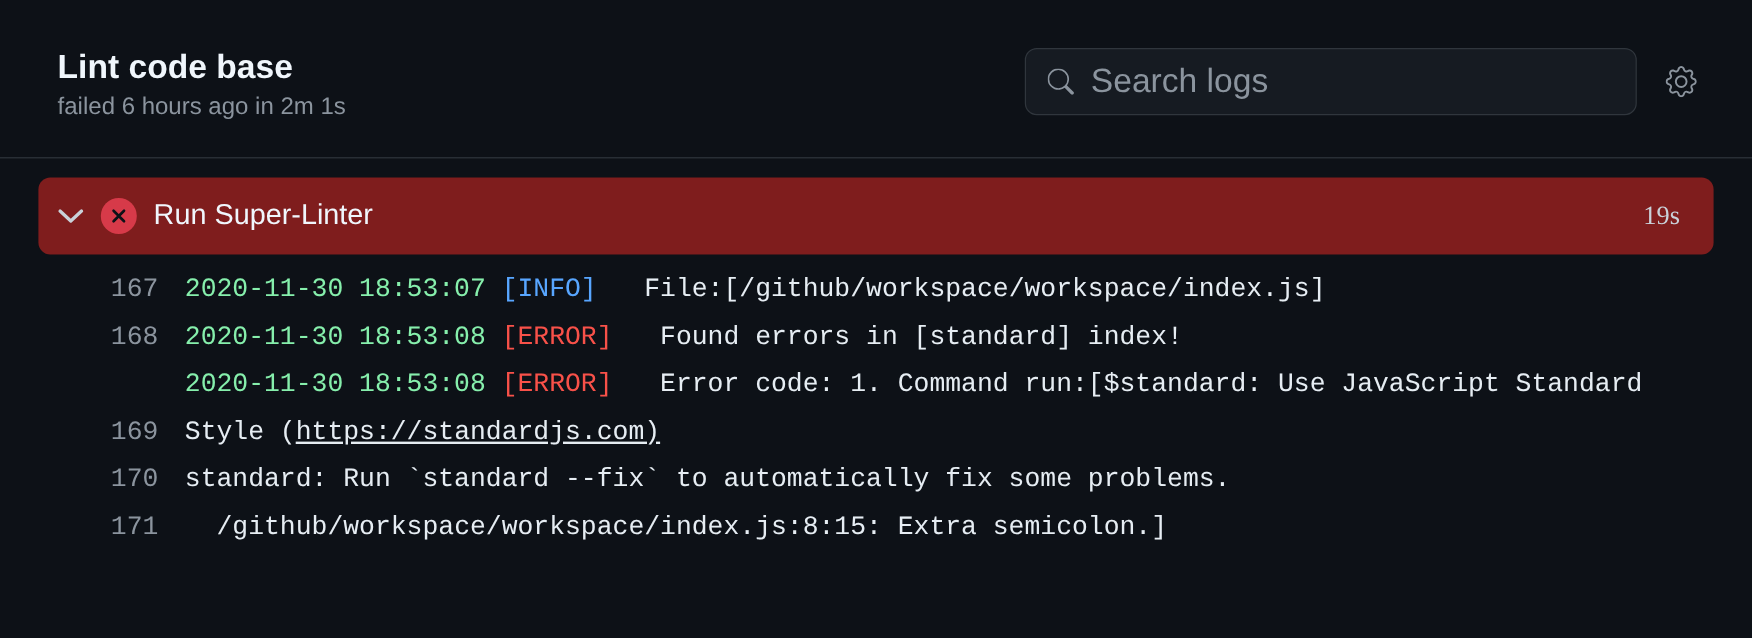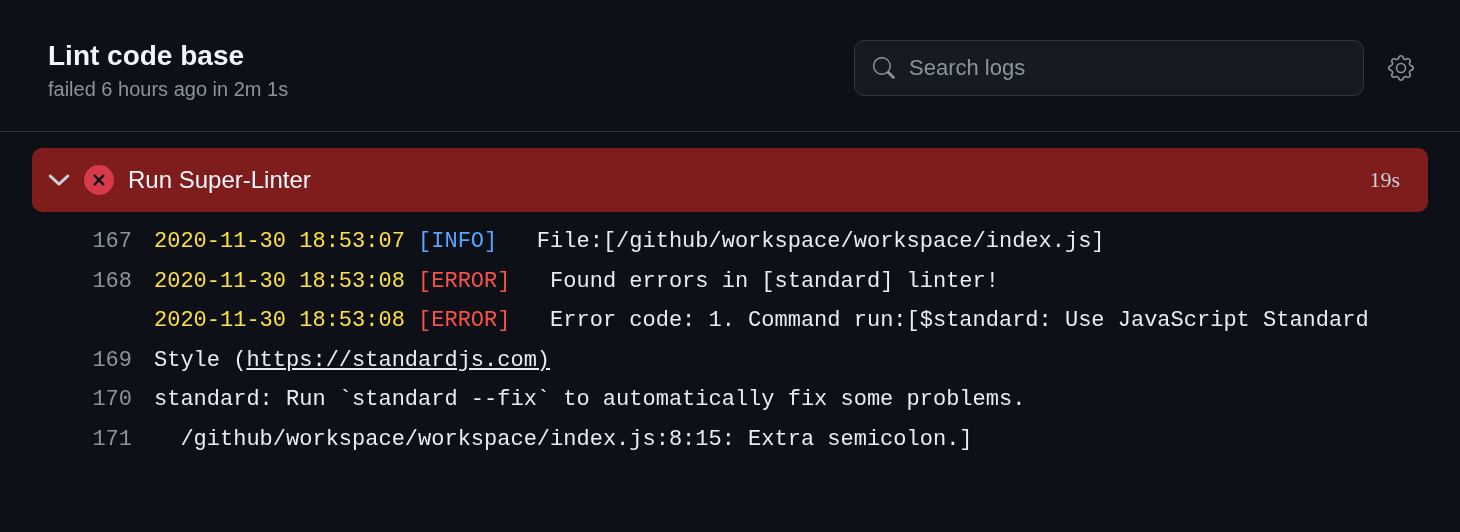--- a/index.html
+++ b/index.html
@@ -44,21 +44,21 @@
     width: 510px;
     padding: 0 18px;
     gap: 14px;
   }
   .search-box svg { flex-shrink: 0; }
   .search-input {
     background: transparent;
     border: none;
     outline: none;
     color: #ef4444;
-    font-size: 22px;
+    font-size: 28px;
     width: 100%;
   }
   .search-input::placeholder { color: #8b949e; }
   .gear-btn {
     background: transparent;
     border: none;
     cursor: pointer;
     padding: 6px;
     display: flex;
     align-items: center;
@@ -112,21 +112,21 @@
     text-align: right;
     flex-shrink: 0;
     user-select: none;
   }
   .lc {
     padding-left: 22px;
     color: #e6edf3;
     white-space: pre-wrap;
     word-break: break-word;
   }
-  .ts { color: #fde047; }
+  .ts { color: #86efac; }
   .info { color: #58a6ff; }
   .error { color: #f85149; }
   .link { text-decoration: underline; color: #e6edf3; }
 </style>
 </head>
 <body>
 
 <div class="header">
   <div class="title-block">
     <div class="job-title">Lint code base</div>
@@ -162,21 +162,21 @@
     <div class="step-duration">19s</div>
   </div>
 
   <div class="log-lines" id="log-lines">
       <div class="log-line">
         <span class="ln">167</span>
         <span class="lc"><span class="ts">2020-11-30 18:53:07 </span><span class="info">[INFO]</span><span>   File:[/github/workspace/workspace/index.js]</span></span>
       </div>
       <div class="log-line">
         <span class="ln">168</span>
-        <span class="lc"><span class="ts">2020-11-30 18:53:08 </span><span class="error">[ERROR]</span><span>   Found errors in [standard] linter!</span></span>
+        <span class="lc"><span class="ts">2020-11-30 18:53:08 </span><span class="error">[ERROR]</span><span>   Found errors in [standard] index!</span></span>
       </div>
       <div class="log-line">
         <span class="ln">169</span>
         <span class="lc"><span class="ts">2020-11-30 18:53:08 </span><span class="error">[ERROR]</span><span>   Error code: 1. Command run:[$standard: Use JavaScript Standard Style (</span><span class="link">https://standardjs.com)</span></span>
       </div>
       <div class="log-line">
         <span class="ln">170</span>
         <span class="lc">standard: Run `standard --fix` to automatically fix some problems.</span>
       </div>
       <div class="log-line">

